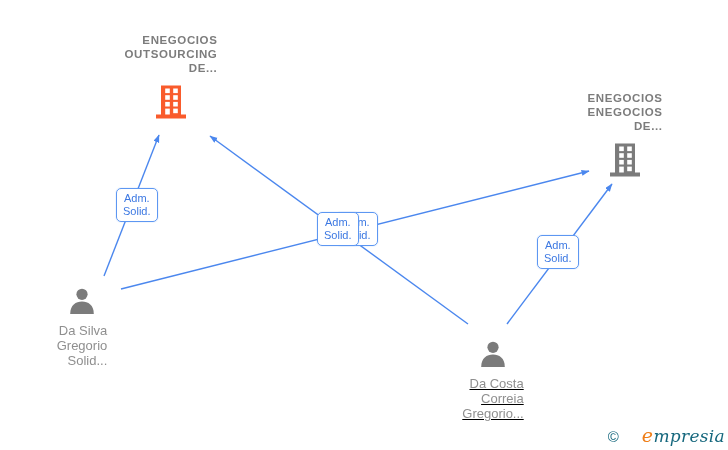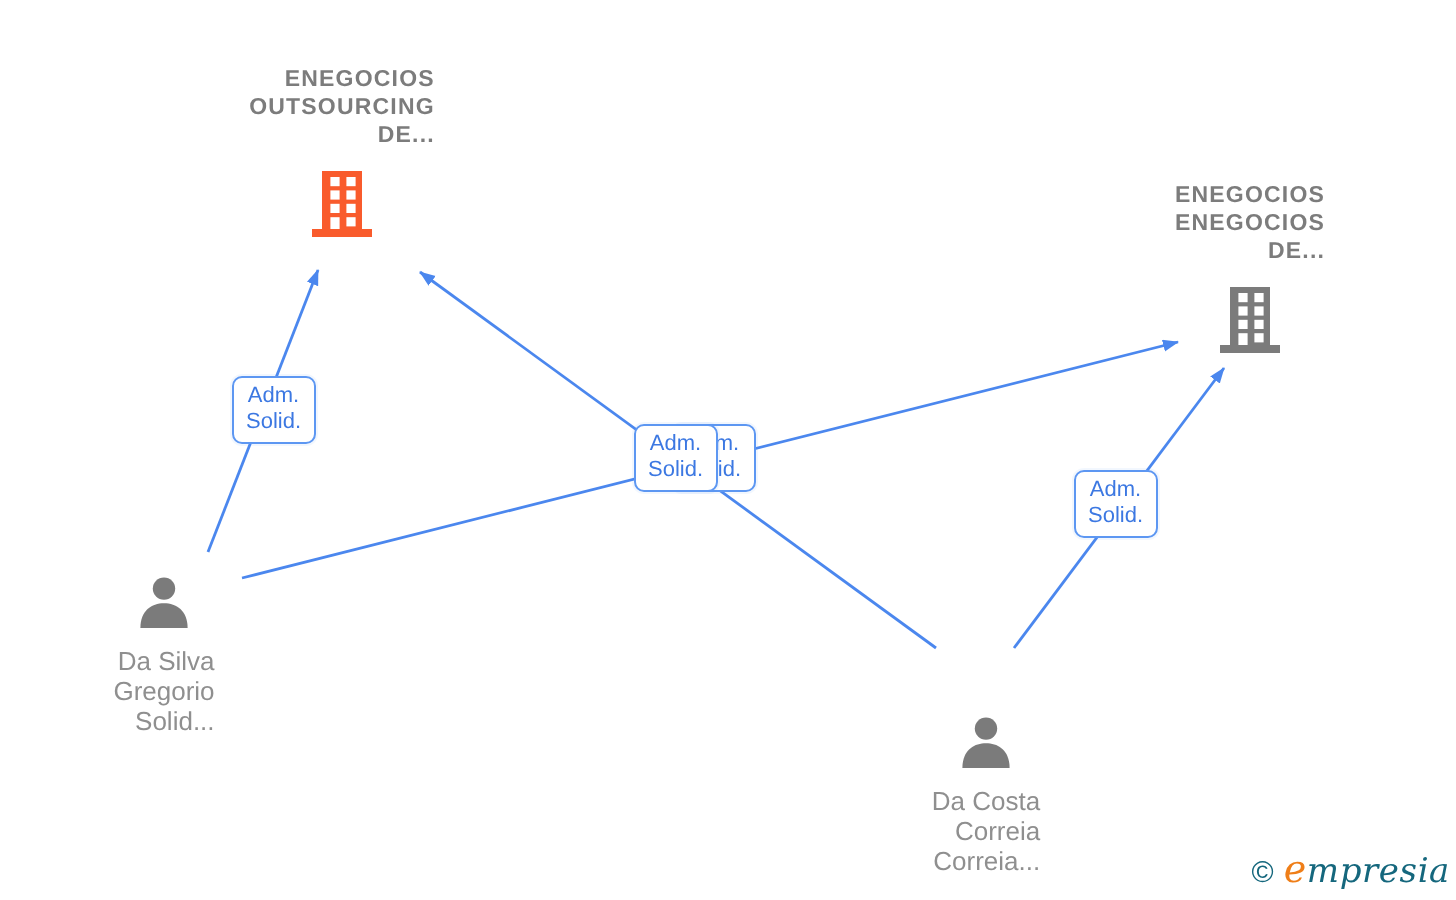--- a/index.html
+++ b/index.html
@@ -76,20 +76,21 @@
   .watermark .copy {
     color: #15677d;
     font-size: 15px;
     font-style: normal;
     font-family: "Liberation Sans", sans-serif;
   }
   .watermark .brand {
     color: #15677d;
     font-size: 17px;
     letter-spacing: 0.3px;
+    margin-left: 18px;
   }
   .watermark .brand-initial {
     color: #ef7e18;
     font-size: 19px;
   }
 </style>
 </head>
 <body>
 
 <div class="canvas">
@@ -181,31 +182,31 @@
         <path d="M4.2 28 C4.2 19.2 9.8 15.6 16 15.6 C22.2 15.6 27.8 19.2 27.8 28 Z"></path>
       </g>
     </svg>
     <div class="person-label">
       <div>Da Silva</div>
       <div>Gregorio</div>
       <div>Solid...</div>
     </div>
   </div>
 
-  <div class="node" style="left:413px; top:356px;">
+  <div class="node" style="left:413px; top:339px;text-decoration:underline;">
     <svg class="icon-gray" width="32" height="32" viewBox="0 0 32 32">
       <g fill="currentColor">
         <circle cx="16" cy="8.3" r="5.6"></circle>
         <path d="M4.2 28 C4.2 19.2 9.8 15.6 16 15.6 C22.2 15.6 27.8 19.2 27.8 28 Z"></path>
       </g>
     </svg>
     <div class="person-label">
       <div>Da Costa</div>
       <div>Correia</div>
-      <div>Correia...</div>
+      <div>Gregorio...</div>
     </div>
   </div>
 
   <div class="watermark">
     <span class="copy">©</span>
     <span class="brand"><span class="brand-initial">e</span><span>mpresia</span></span>
   </div>
 
 </div>
 

